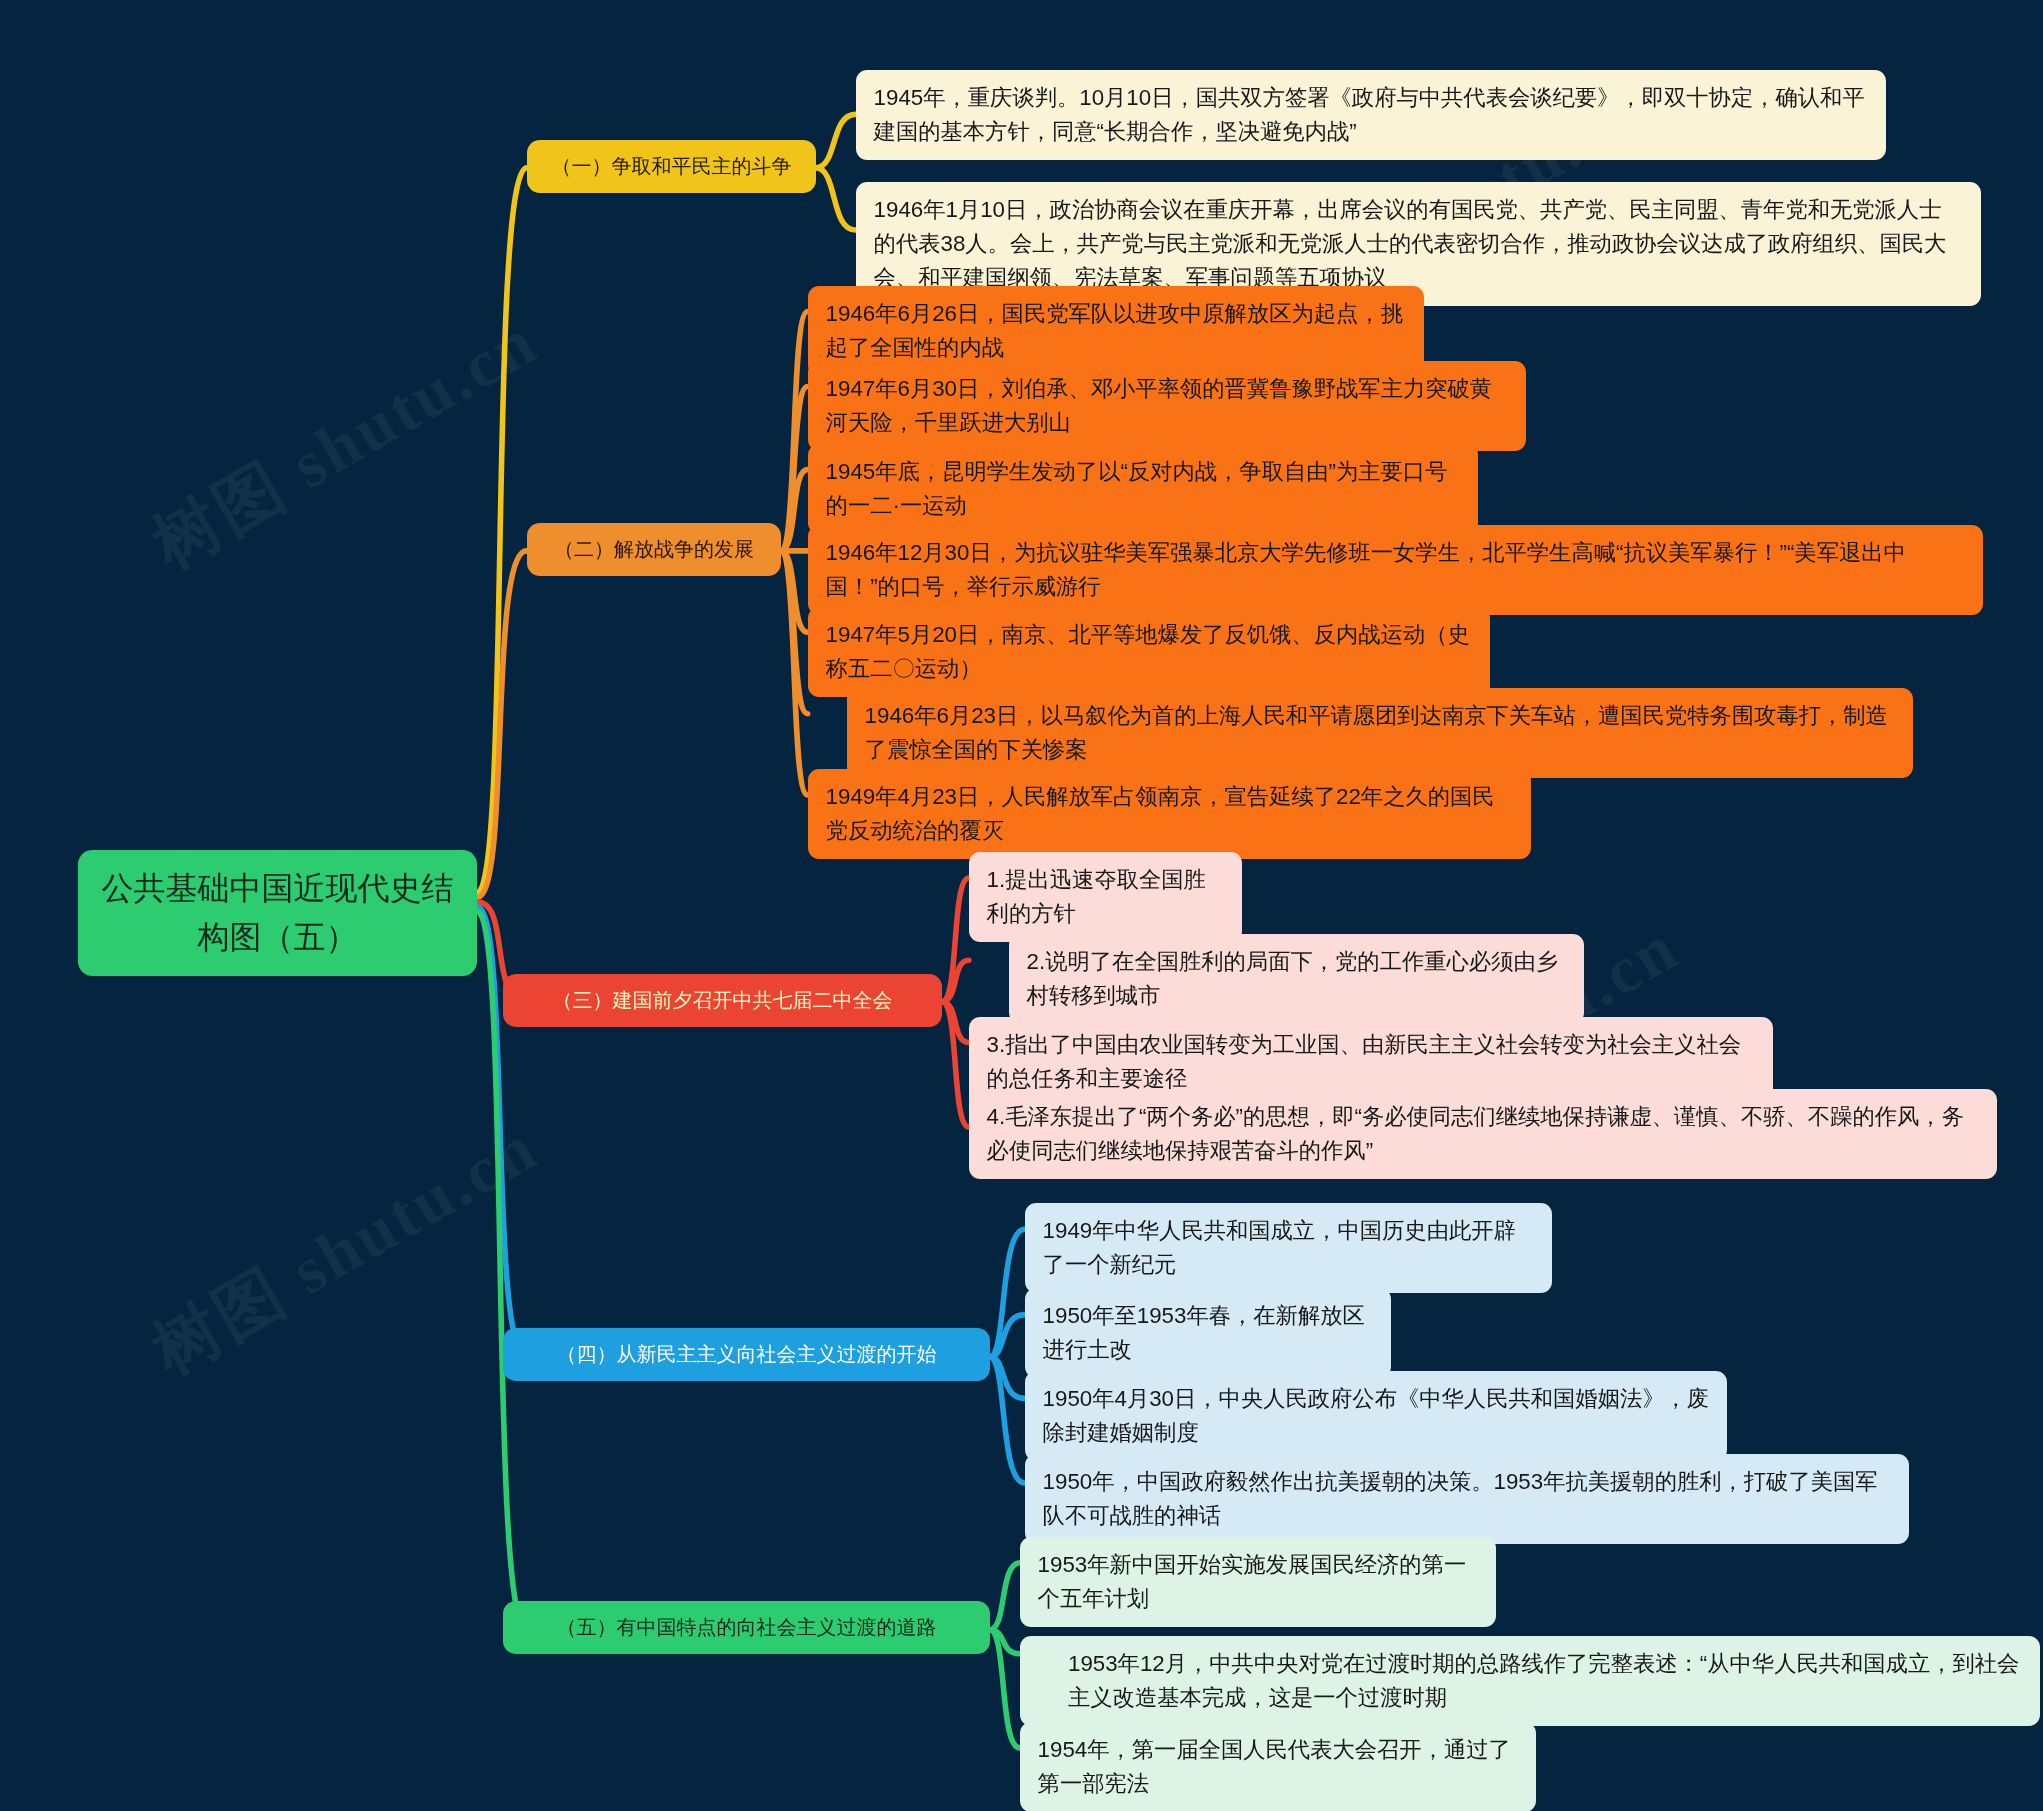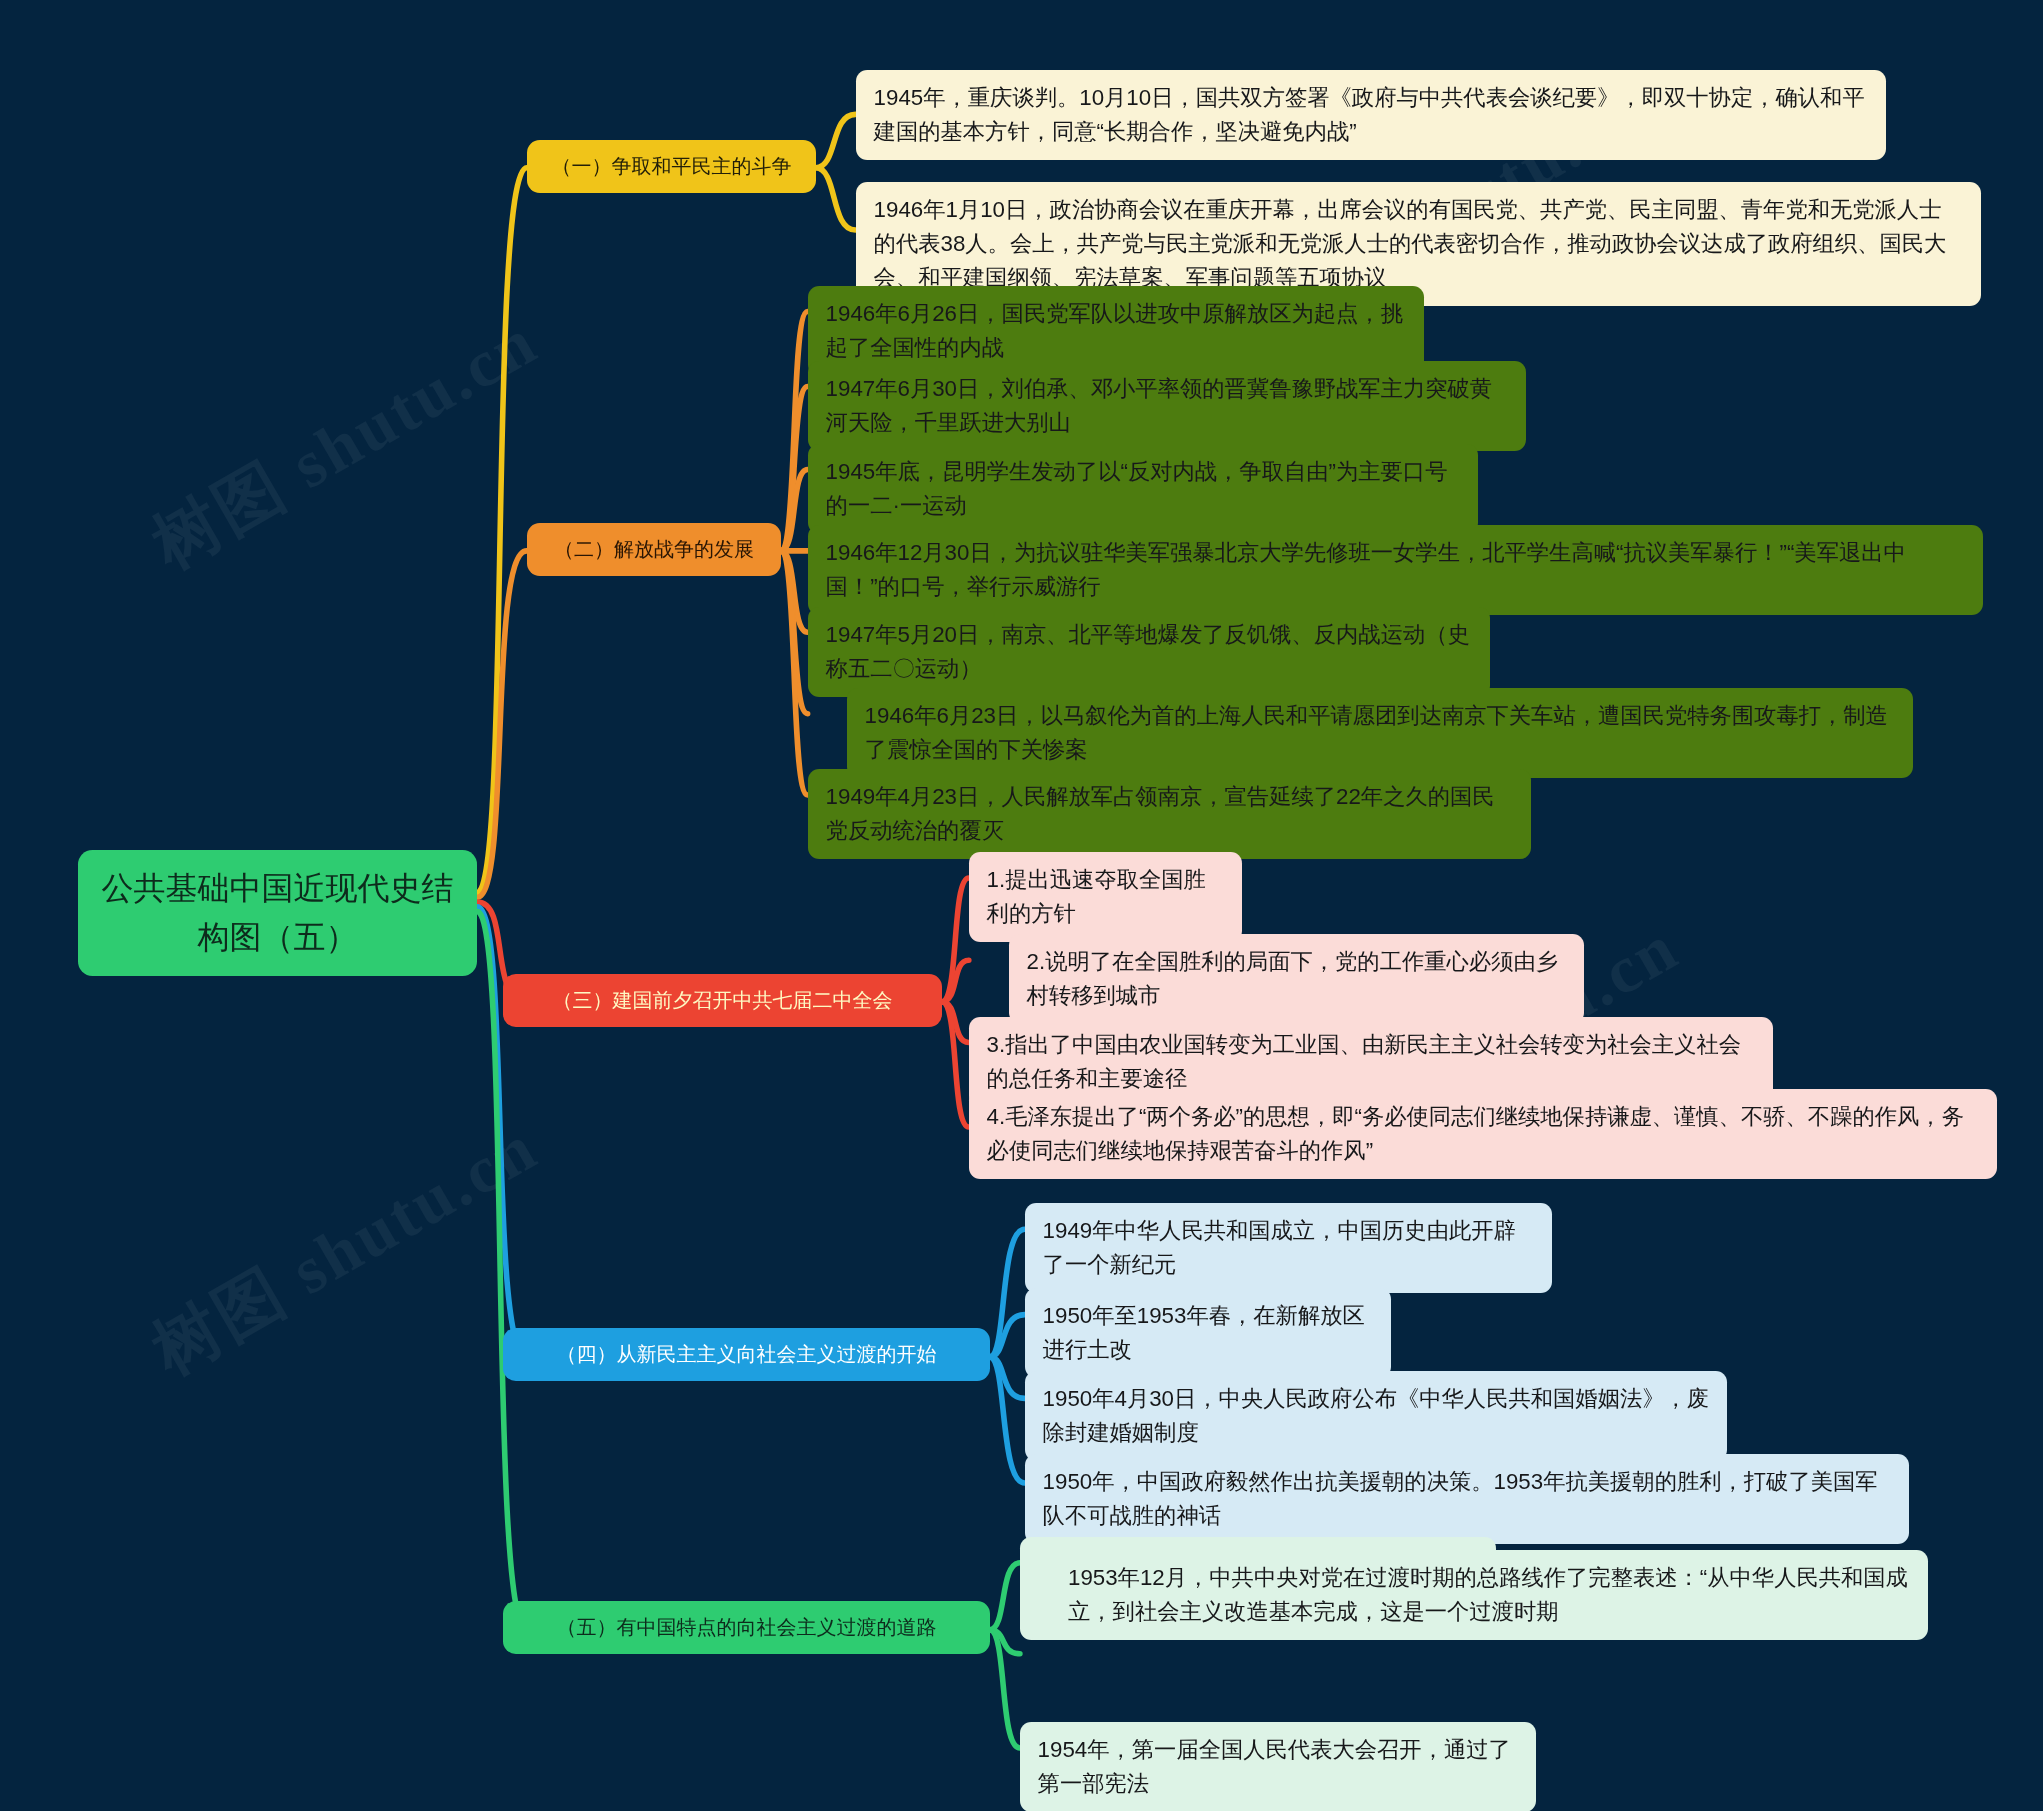--- a/index.html
+++ b/index.html
@@ -47,21 +47,21 @@
   .b3{background:#ec4432;color:#fef9c3;}
   .b4{background:#1e9fe0;color:#ffffff;}
   .b5{background:#2ecc71;color:#0d2b1c;}
 
   
   .leaf{
     font-size:22.3px;padding:11.2px 17.6px;border-radius:11.2px;
     color:#17181a;
   }
   .l1{background:#faf3d6;}
-  .l2{background:#4d7c0f;}
+  .l2{background:#f97316;}
   .l3{background:#fbdcd8;}
   .l4{background:#d6eaf5;}
   .l5{background:#ddf3e6;}
 </style>
 </head>
 <body>
 
 <div id="canvas">
 
   <div class="watermark" style="left:136px;top:511px;">树图 shutu.cn</div>
@@ -179,21 +179,21 @@
   <div class="node leaf l4" style="left:1025px;top:1454px;width:884px;">
     <span class="txt">1950年，中国政府毅然作出抗美援朝的决策。1953年抗美援朝的胜利，打破了美国军队不可战胜的神话</span>
   </div>
 
   <div class="node branch b5" style="left:503px;top:1601px;width:487px;">
     <span class="txt">（五）有中国特点的向社会主义过渡的道路</span>
   </div>
   <div class="node leaf l5" style="left:1020px;top:1537px;width:476px;">
     <span class="txt">1953年新中国开始实施发展国民经济的第一个五年计划</span>
   </div>
-  <div class="node leaf l5" style="left:1020px;top:1550px;width:908px;padding-left:48px;">
+  <div class="node leaf l5" style="left:1020px;top:1636px;width:1020px;padding-left:48px;">
     <span class="txt">1953年12月，中共中央对党在过渡时期的总路线作了完整表述：“从中华人民共和国成立，到社会主义改造基本完成，这是一个过渡时期</span>
   </div>
   <div class="node leaf l5" style="left:1020px;top:1722px;width:516px;">
     <span class="txt">1954年，第一届全国人民代表大会召开，通过了第一部宪法</span>
   </div>
 
 </div>
 
 
 </body></html>

